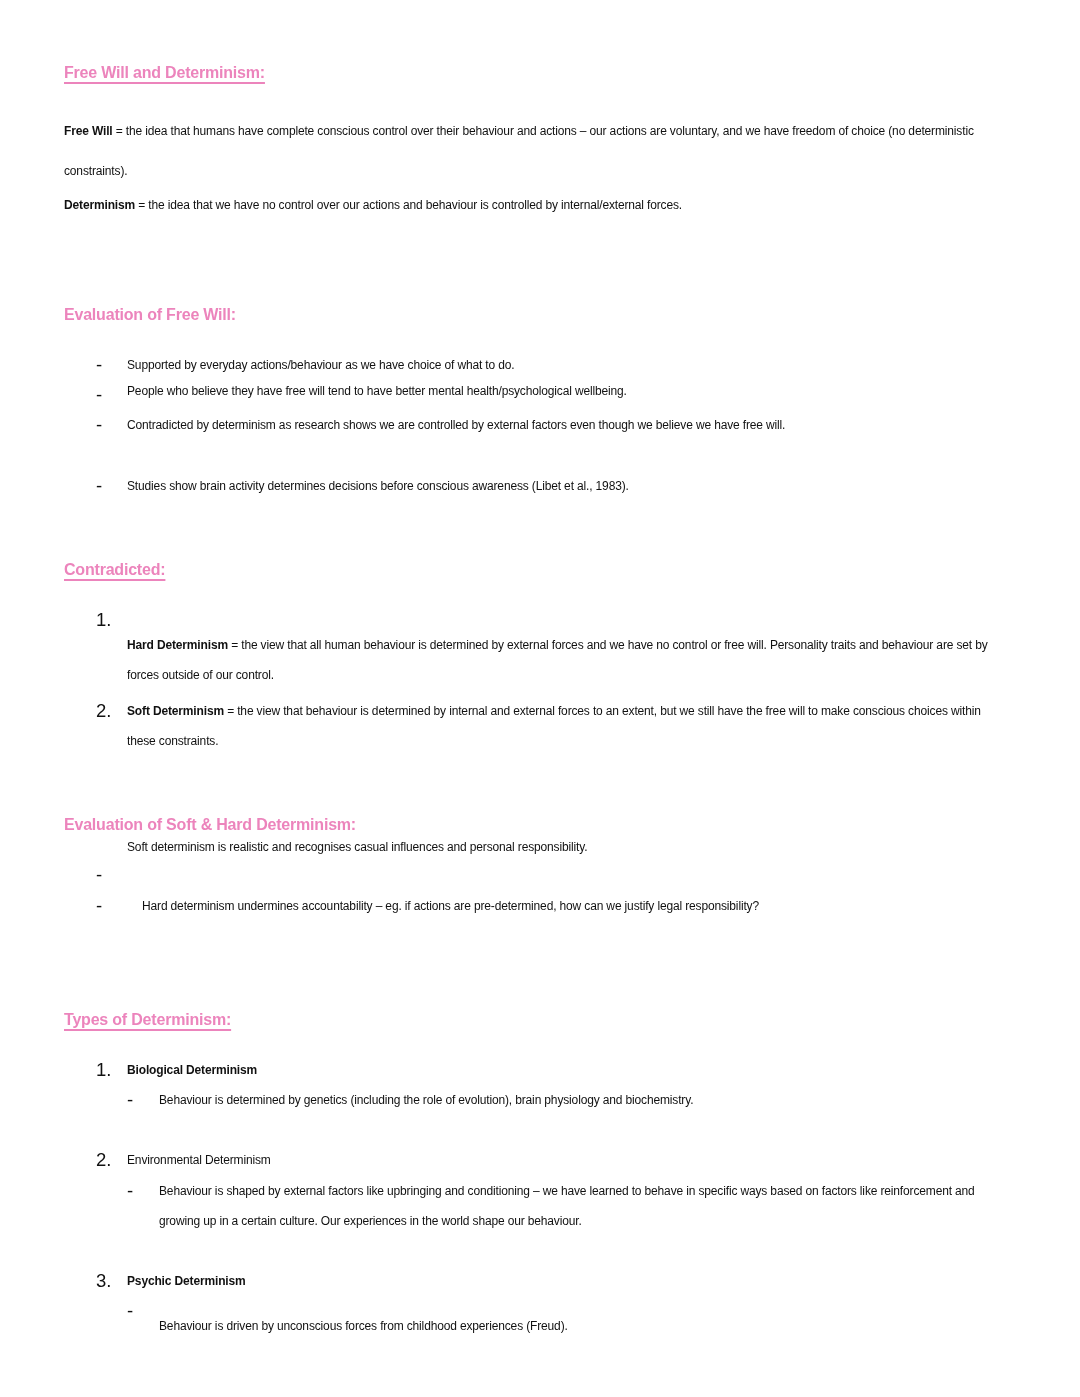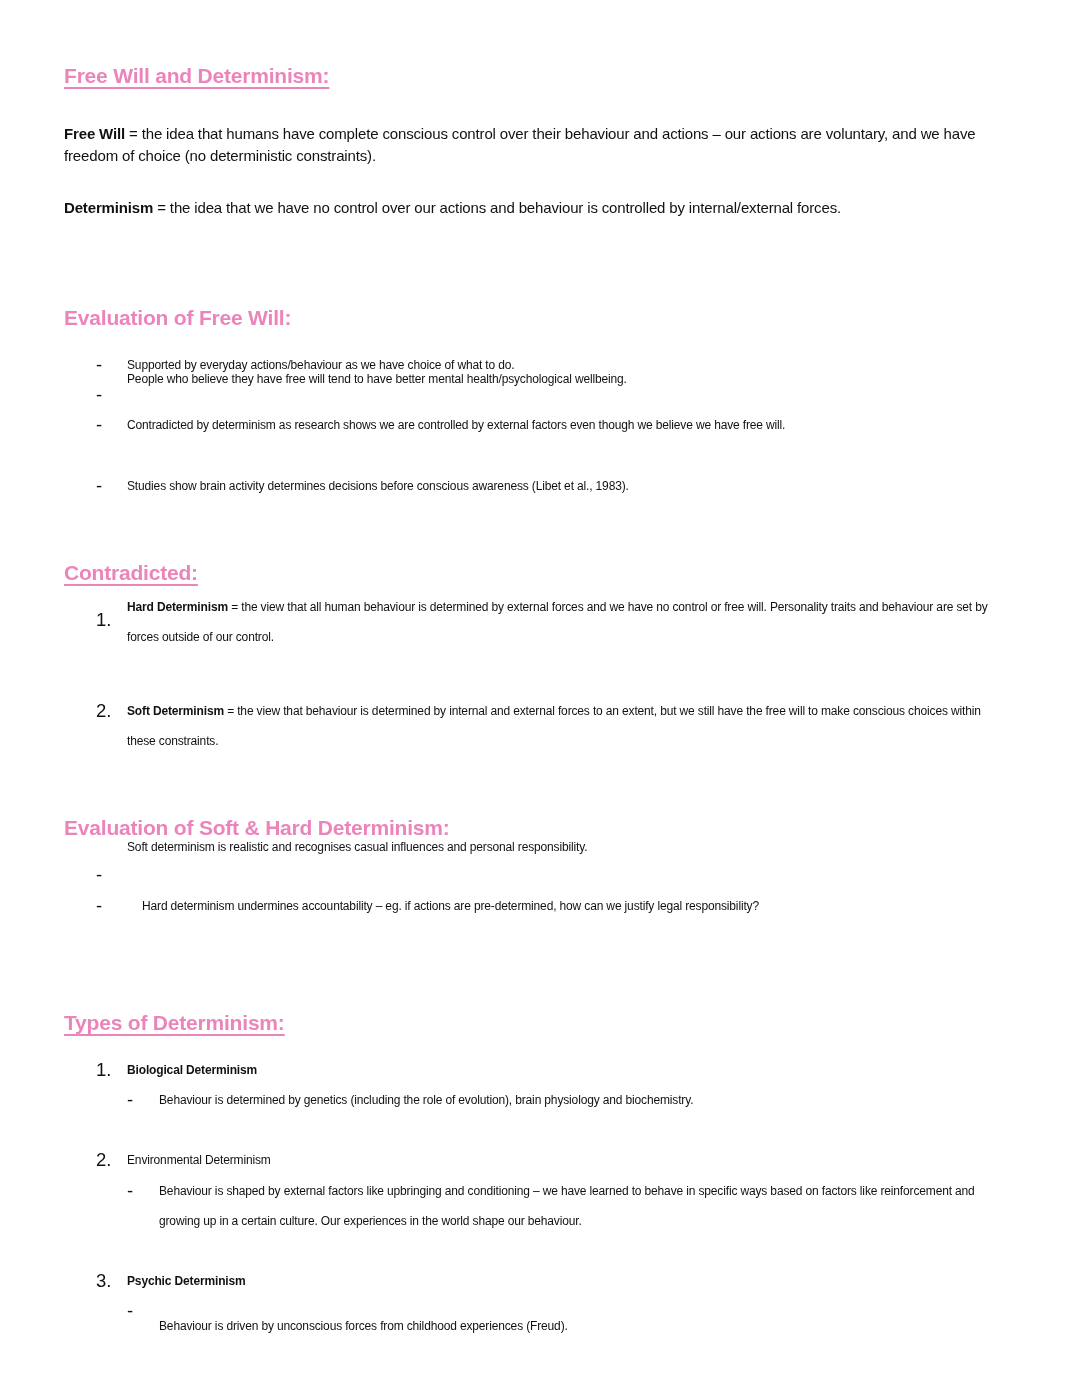--- a/index.html
+++ b/index.html
@@ -1,53 +1,53 @@
 <!DOCTYPE html>
 <html><head>
 <meta charset="utf-8">
 <style>
   html, body { margin: 0; padding: 0; background: #ffffff; }
   body {
     width: 1080px; height: 1397px; position: relative; overflow: hidden;
     font-family: "Liberation Sans", sans-serif; color: #111111;
   }
   .page { position: absolute; left: 64px; top: 0; width: 960px; }
-  .h { position: absolute; left: 0; color: #ec84bc; font-weight: bold; font-size: 21px; letter-spacing: -0.2px; white-space: nowrap; }
+  .h { position: absolute; left: 0; color: #ec84bc; font-weight: bold; font-size: 16px; letter-spacing: -0.2px; white-space: nowrap; }
   .h.u { text-decoration: underline; text-decoration-thickness: 2px; text-underline-offset: 4px; }
-  .p { position: absolute; left: 0; width: 960px; font-size: 15px; line-height: 22px; letter-spacing: -0.15px; margin-top: 12px; }
+  .p { position: absolute; left: 0; width: 960px; font-size: 12px; line-height: 40px; letter-spacing: -0.15px; }
   .p b { font-weight: bold; }
   .li { position: absolute; font-size: 12px; line-height: 30px; letter-spacing: -0.15px; }
   .marker { position: absolute; font-size: 18.5px; line-height: 30px; }
 </style>
 </head>
 <body>
 
 <div class="page">
 
   <div class="h u" style="top:64px;">Free Will and Determinism:</div>
 
   <div class="p" style="top:111px;"><b>Free Will</b><span> = the idea that humans have complete conscious control over their behaviour and actions – our actions are voluntary, and we have freedom of choice (no deterministic constraints).</span></div>
 
   <div class="p" style="top:185px; width:900px;"><b>Determinism</b><span> = the idea that we have no control over our actions and behaviour is controlled by internal/external forces.</span></div>
 
   <div class="h" style="top:306px;">Evaluation of Free Will:</div>
 
   <span class="marker" style="top:350px; left:32px;">-</span>
   <div class="li" style="top:350px; left:63px; width:900px;">Supported by everyday actions/behaviour as we have choice of what to do.</div>
   <span class="marker" style="top:380px; left:32px;">-</span>
-  <div class="li" style="top:364px; left:63px; width:900px; white-space:nowrap;">People who believe they have free will tend to have better mental health/psychological wellbeing.</div>
+  <div class="li" style="top:376px; left:63px; width:900px; white-space:nowrap;">People who believe they have free will tend to have better mental health/psychological wellbeing.</div>
   <span class="marker" style="top:410px; left:32px;">-</span>
   <div class="li" style="top:410px; left:63px; width:840px;">Contradicted by determinism as research shows we are controlled by external factors even though we believe we have free will.</div>
   <span class="marker" style="top:471px; left:32px;">-</span>
   <div class="li" style="top:471px; left:63px; width:900px; white-space:nowrap;">Studies show brain activity determines decisions before conscious awareness (Libet et al., 1983).</div>
 
   <div class="h u" style="top:561px;">Contradicted:</div>
 
   <span class="marker" style="top:605px; left:32px;">1.</span>
-  <div class="li" style="top:592px; left:63px; width:880px;"><b>Hard Determinism</b><span> = the view that all human behaviour is determined by external forces and we have no control or free will. Personality traits and behaviour are set by forces outside of our control.</span></div>
+  <div class="li" style="top:630px; left:63px; width:880px;"><b>Hard Determinism</b><span> = the view that all human behaviour is determined by external forces and we have no control or free will. Personality traits and behaviour are set by forces outside of our control.</span></div>
   <span class="marker" style="top:696px; left:32px;">2.</span>
   <div class="li" style="top:696px; left:63px; width:880px;"><b>Soft Determinism</b><span> = the view that behaviour is determined by internal and external forces to an extent, but we still have the free will to make conscious choices within these constraints.</span></div>
 
   <div class="h" style="top:816px;">Evaluation of Soft &amp; Hard Determinism:</div>
 
   <span class="marker" style="top:860px; left:32px;">-</span>
   <div class="li" style="top:832px; left:63px; width:900px;">Soft determinism is realistic and recognises casual influences and personal responsibility.</div>
   <span class="marker" style="top:891px; left:32px;">-</span>
   <div class="li" style="top:891px; left:78px; width:860px;">Hard determinism undermines accountability – eg. if actions are pre-determined, how can we justify legal responsibility?</div>
 

